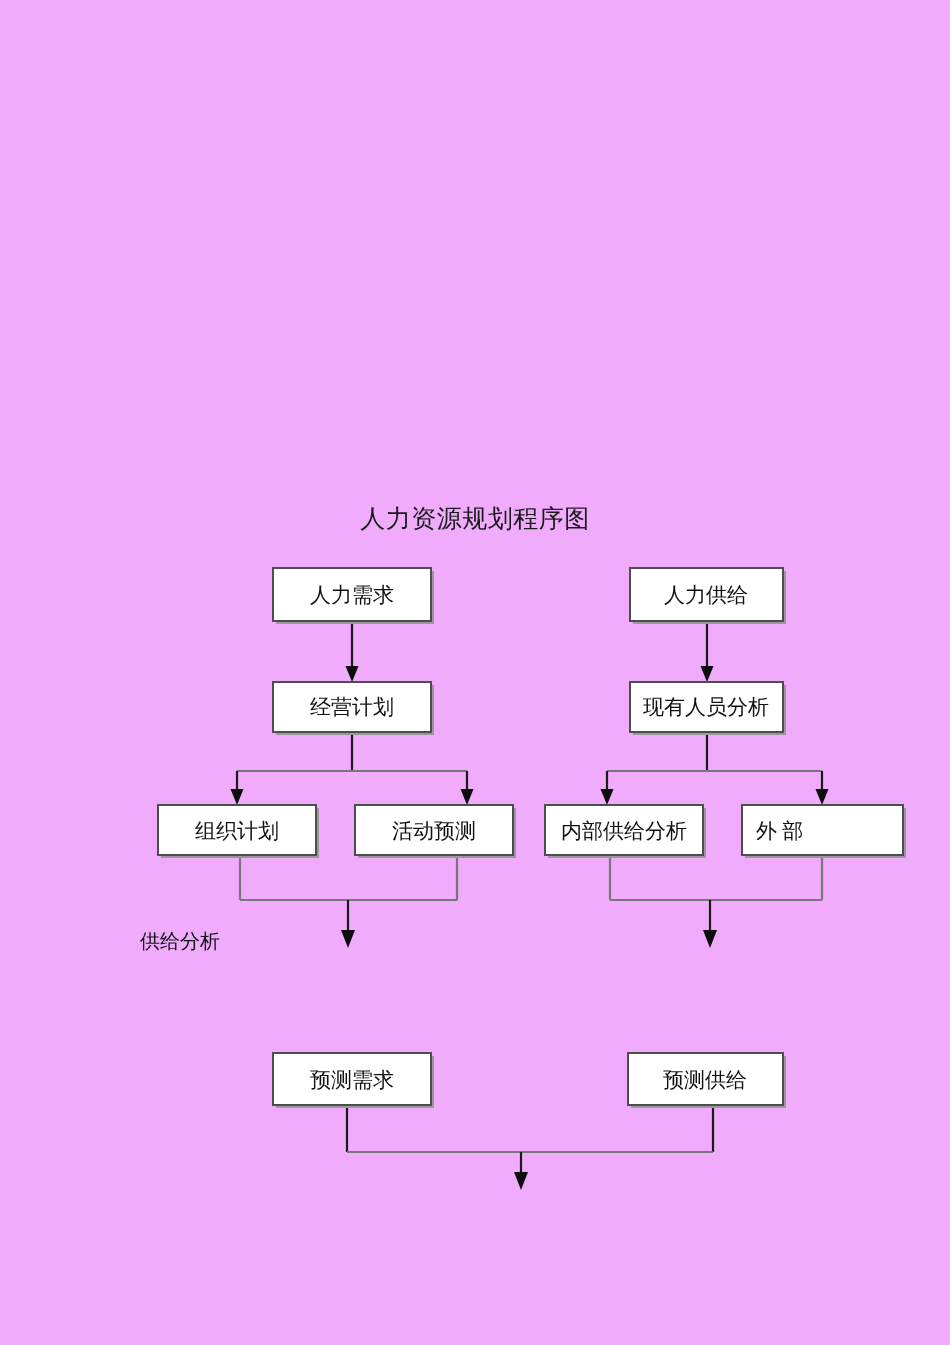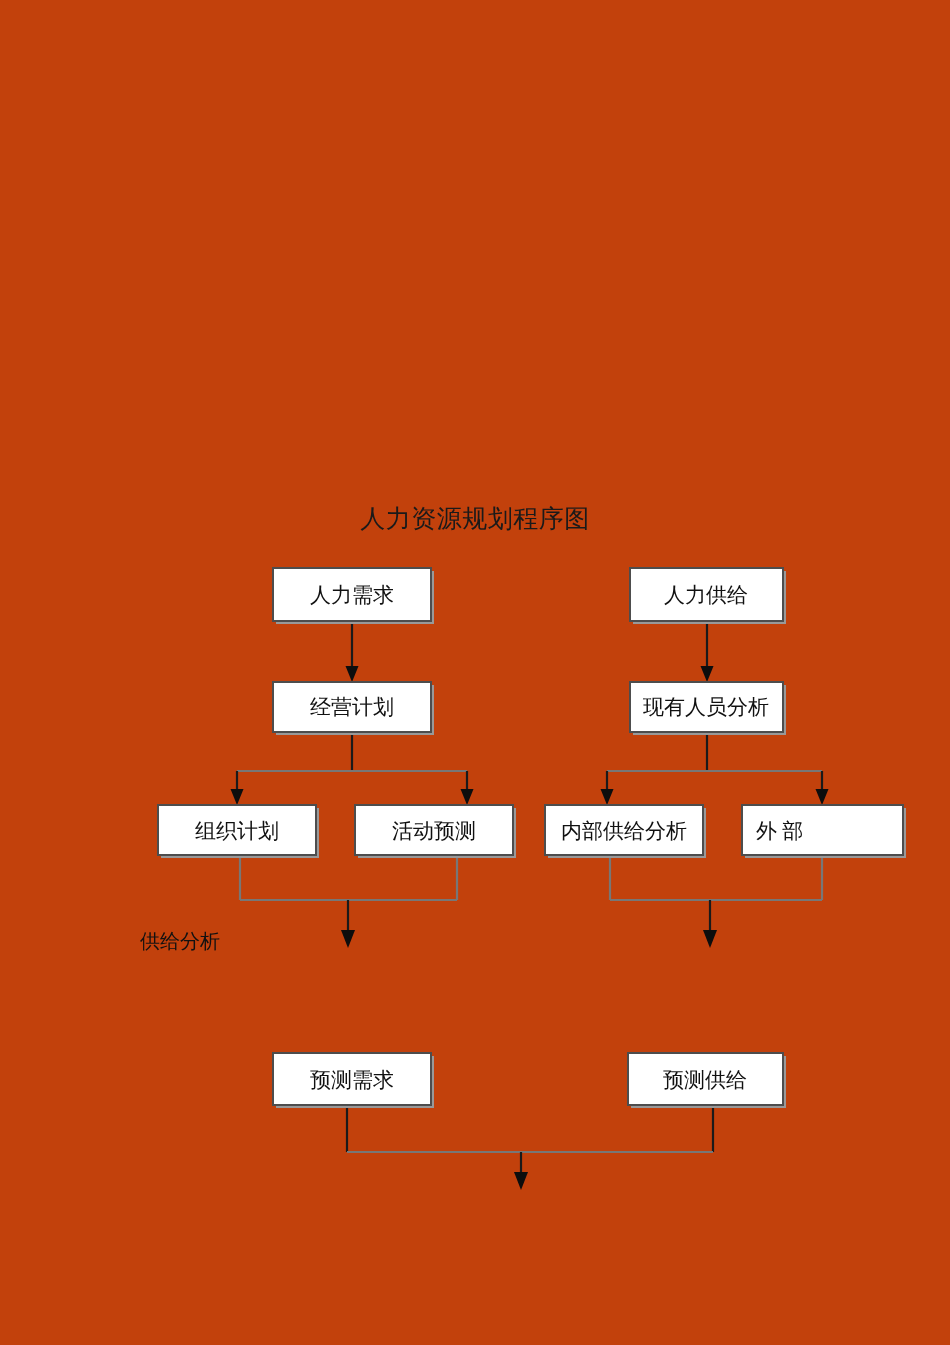--- a/index.html
+++ b/index.html
@@ -13,21 +13,21 @@
     height: 1345px;
     font-family: "Liberation Serif", "DejaVu Serif", serif;
     color: #000000;
     overflow: hidden;
     position: relative;
   }
   #page {
     position: relative;
     width: 950px;
     height: 1345px;
-    background: #c2410c;
+    background: #f0abfc;
   }
   #diagram-svg {
     position: absolute;
     left: 0;
     top: 0;
     width: 950px;
     height: 1345px;
     display: block;
   }
   .doc-title {

